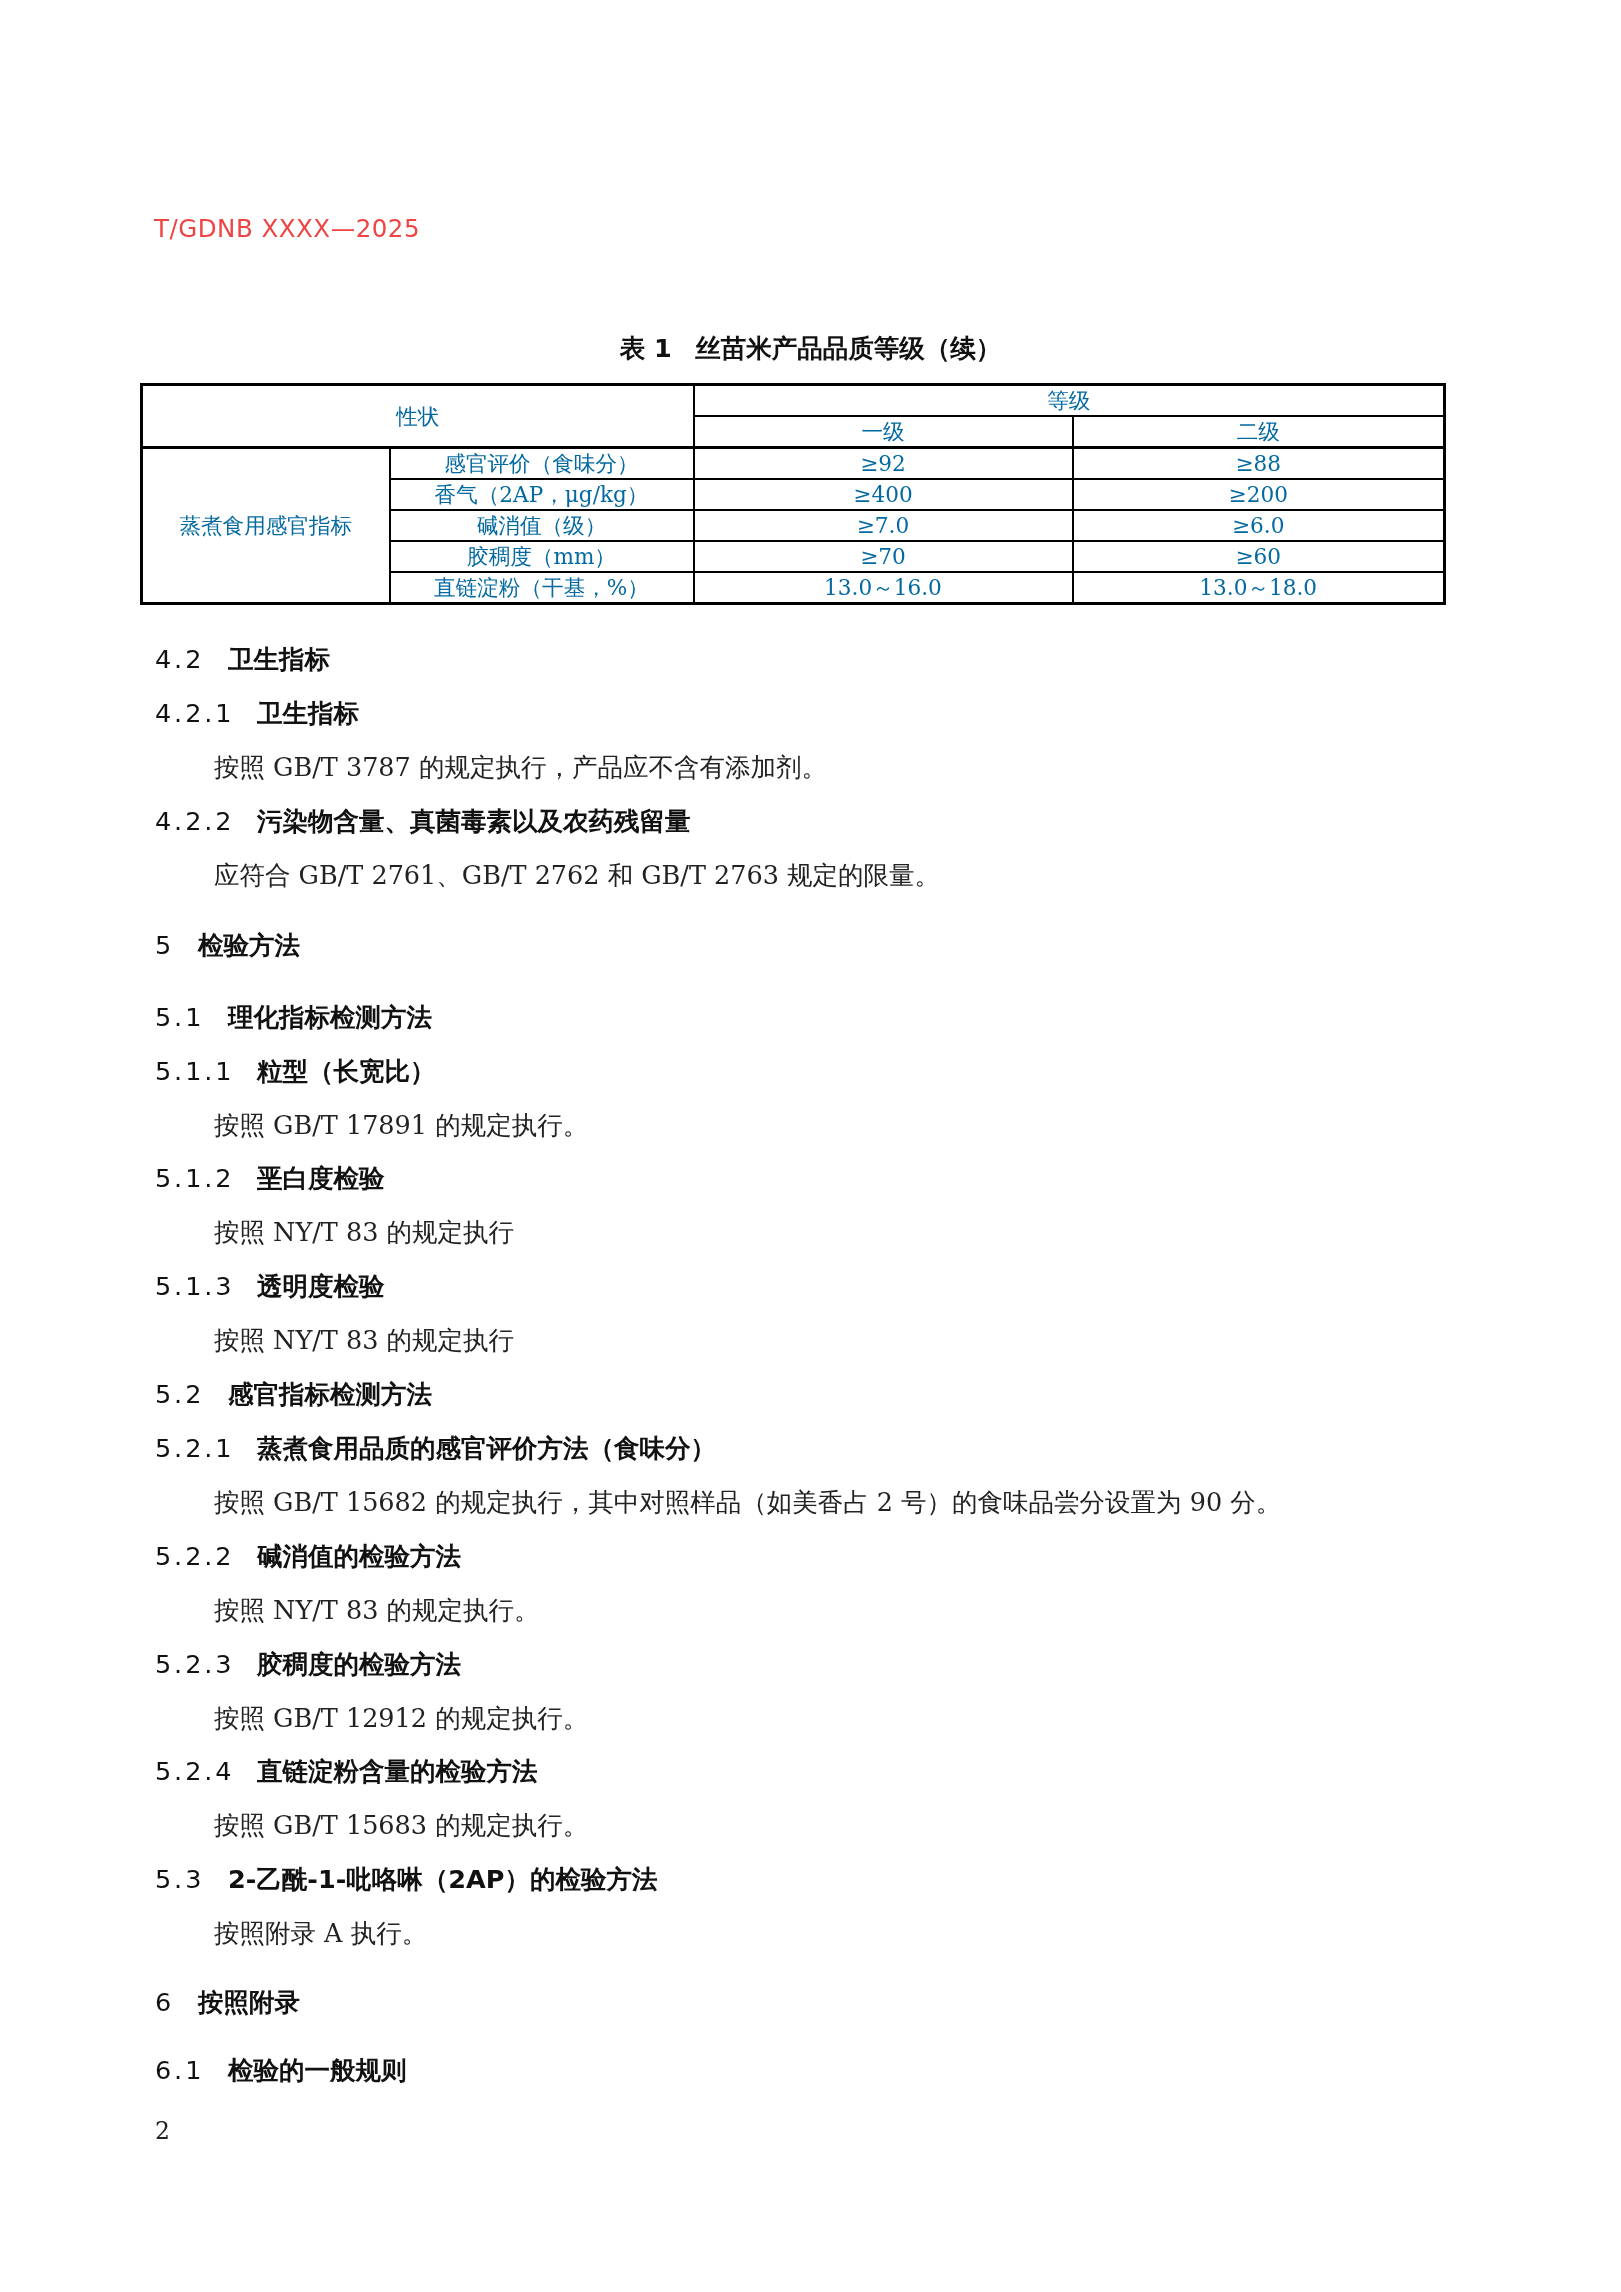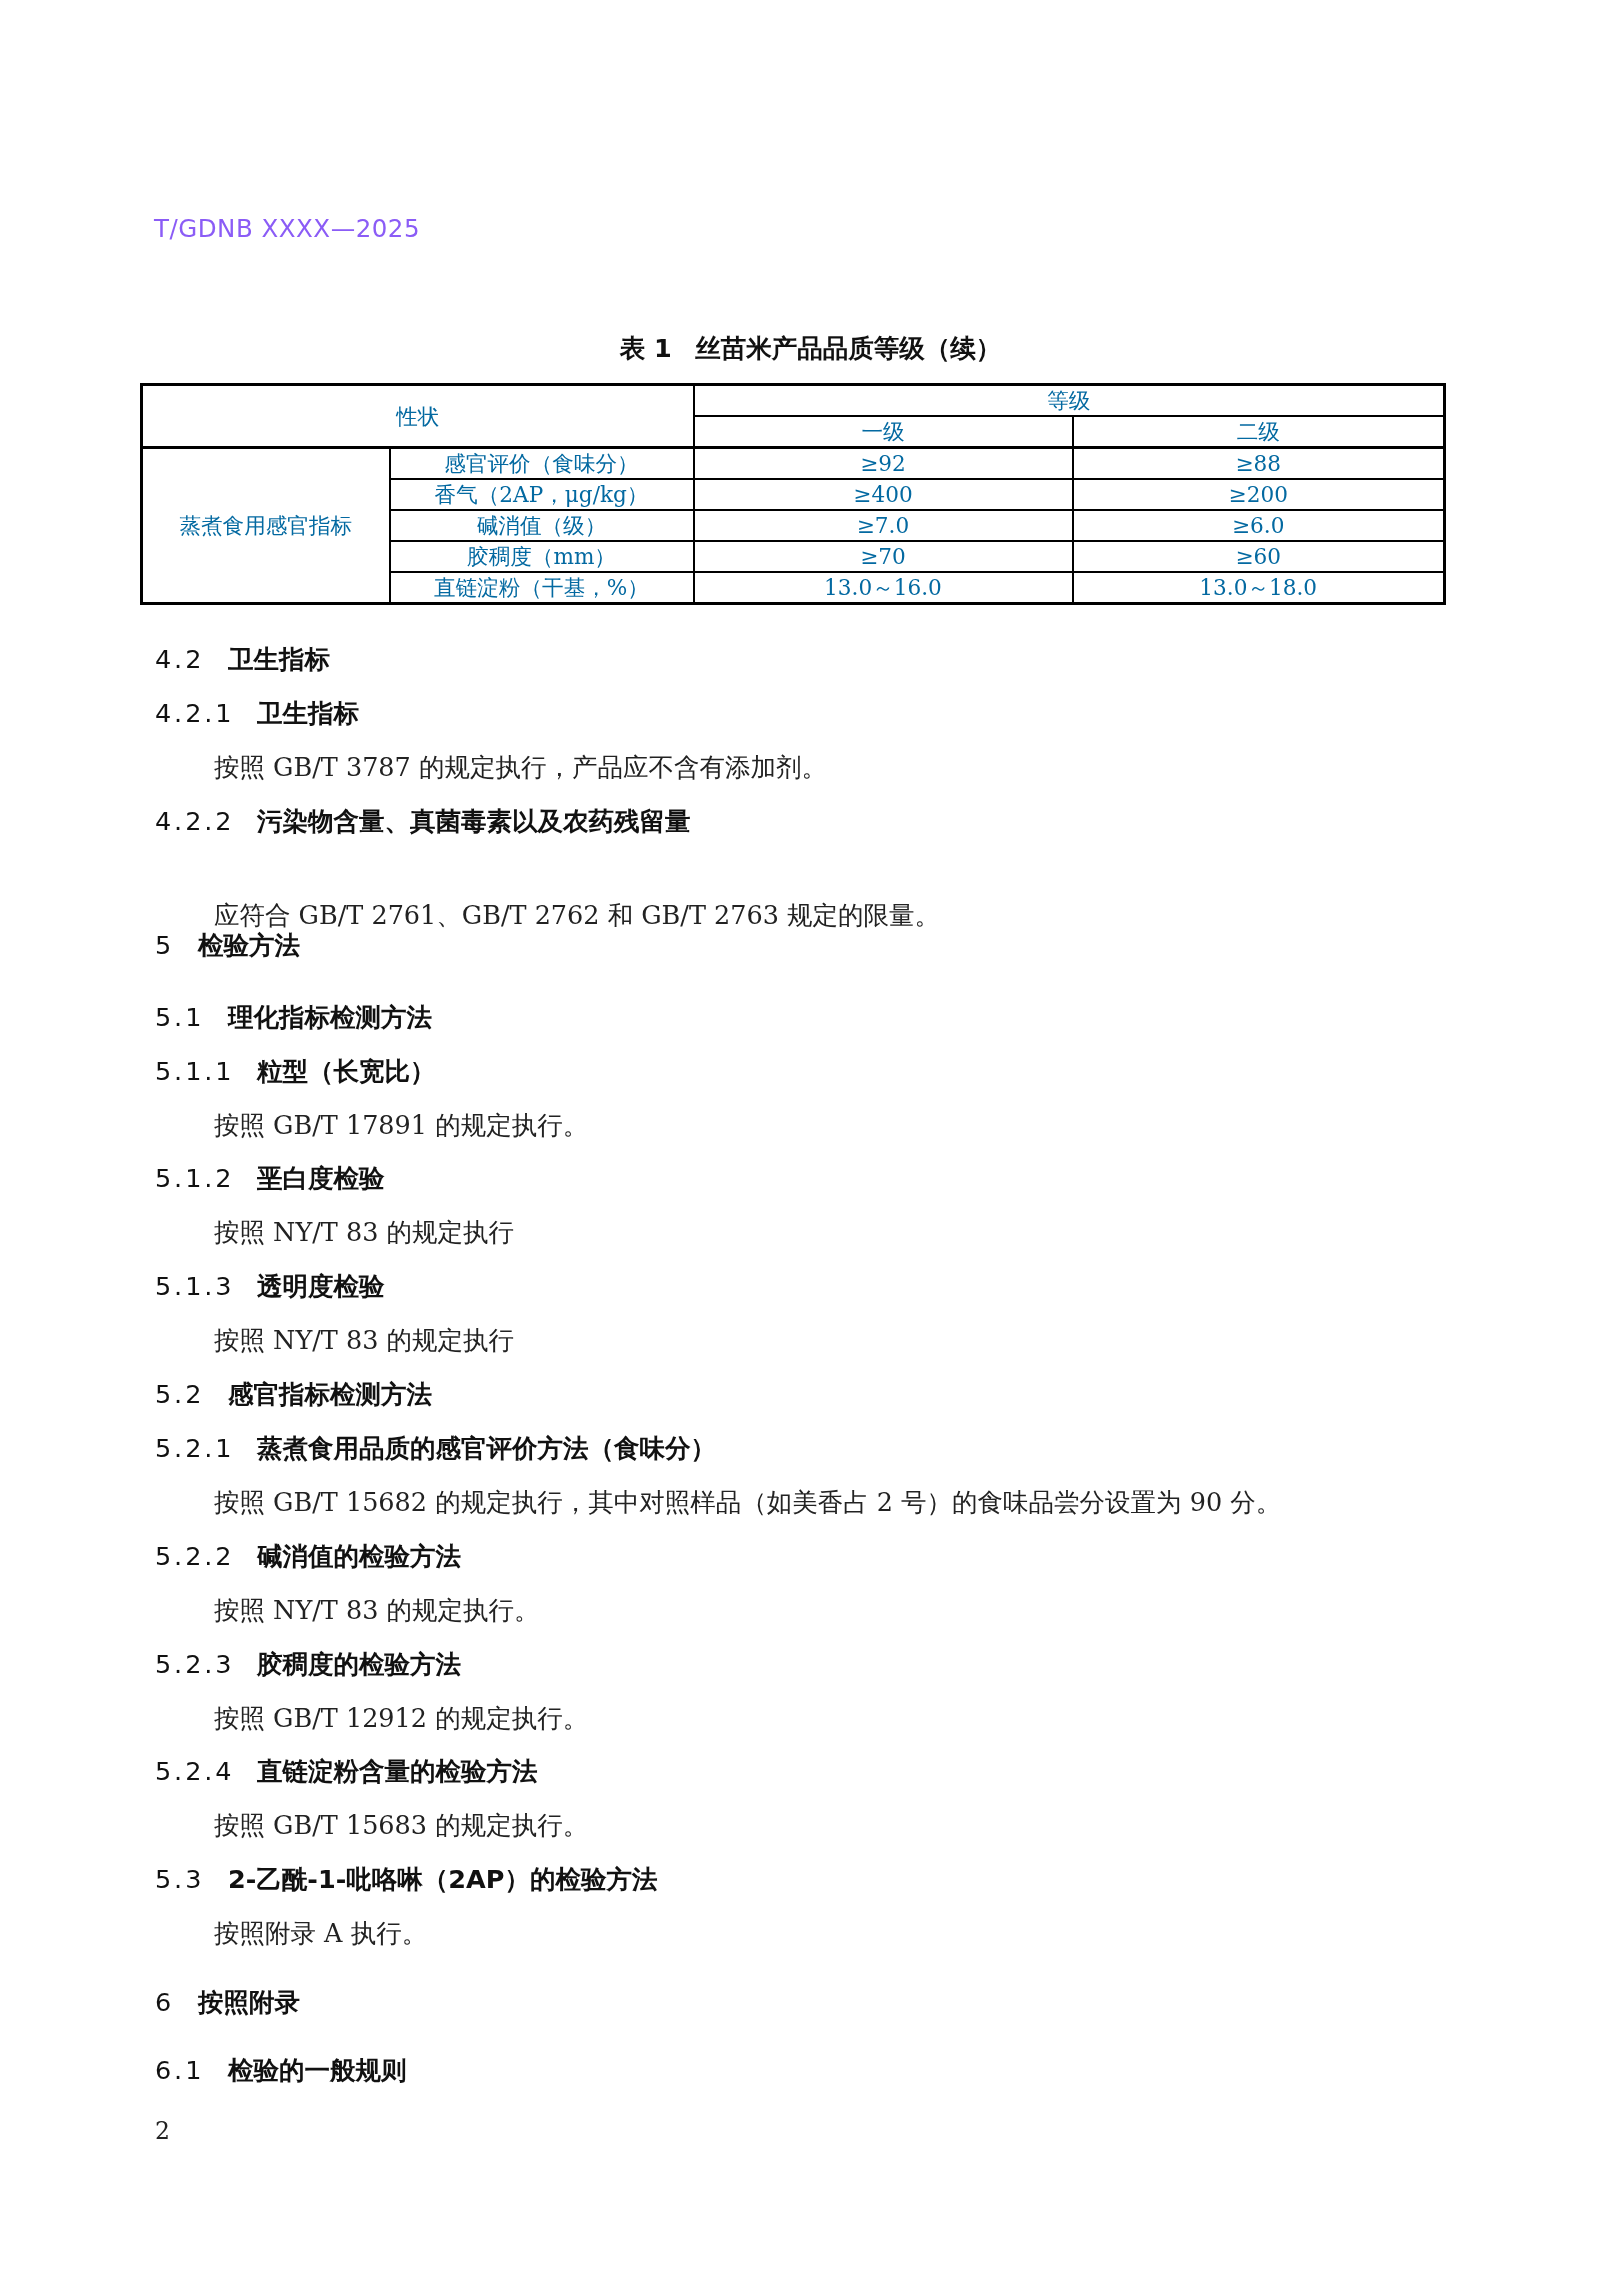--- a/index.html
+++ b/index.html
@@ -1,21 +1,21 @@
 <!DOCTYPE html>
 <html><head>
   <meta charset="utf-8">
   <style>
     html, body { margin: 0; padding: 0; background: #ffffff; }
     body {
       width: 1621px; height: 2293px; position: relative; overflow: hidden;
       color: #111; font-family: "DejaVu Sans", "Liberation Sans", sans-serif;
     }
     .abs { position: absolute; white-space: nowrap; }
-    .doc-code { left: 154px; top: 214px; font-size: 24.5px; letter-spacing: 0.5px; color: #8b5cf6; }
+    .doc-code { left: 154px; top: 214px; font-size: 24.5px; letter-spacing: 0.5px; color: #ef4444; }
     .table-title { left: 0; width: 1621px; top: 331px; text-align: center; font-size: 25.5px; font-weight: bold; color: #111; }
     .table-title .sp { display: inline-block; width: 23.5px; }
 
     table.grade-table {
       position: absolute; left: 140px; top: 383px; width: 1304px;
       border-collapse: collapse; table-layout: fixed;
       border: 3.9px solid #000;
       font-family: "DejaVu Serif", "Liberation Serif", serif; font-size: 21.6px; color: #0369a1;
     }
     table.grade-table td {
@@ -89,21 +89,21 @@
 </div>
 
 <div class="abs h" style="left:155px; top:696px;">
   <span class="num" style="width:102px">4.2.1</span><span>卫生指标</span>
 </div>
 <div class="abs p" style="top:750px;">按照 GB/T 3787 的规定执行，产品应不含有添加剂。</div>
 
 <div class="abs h" style="left:155px; top:804px;">
   <span class="num" style="width:102px">4.2.2</span><span>污染物含量、真菌毒素以及农药残留量</span>
 </div>
-<div class="abs p" style="top:858px;margin-top:40px;">应符合 GB/T 2761、GB/T 2762 和 GB/T 2763 规定的限量。</div>
+<div class="abs p" style="top:858px;">应符合 GB/T 2761、GB/T 2762 和 GB/T 2763 规定的限量。</div>
 
 <div class="abs h" style="left:155px; top:928px;">
   <span class="num" style="width:43px">5</span><span>检验方法</span>
 </div>
 
 <div class="abs h" style="left:155px; top:1000px;">
   <span class="num" style="width:73px">5.1</span><span>理化指标检测方法</span>
 </div>
 
 <div class="abs h" style="left:155px; top:1054px;">

